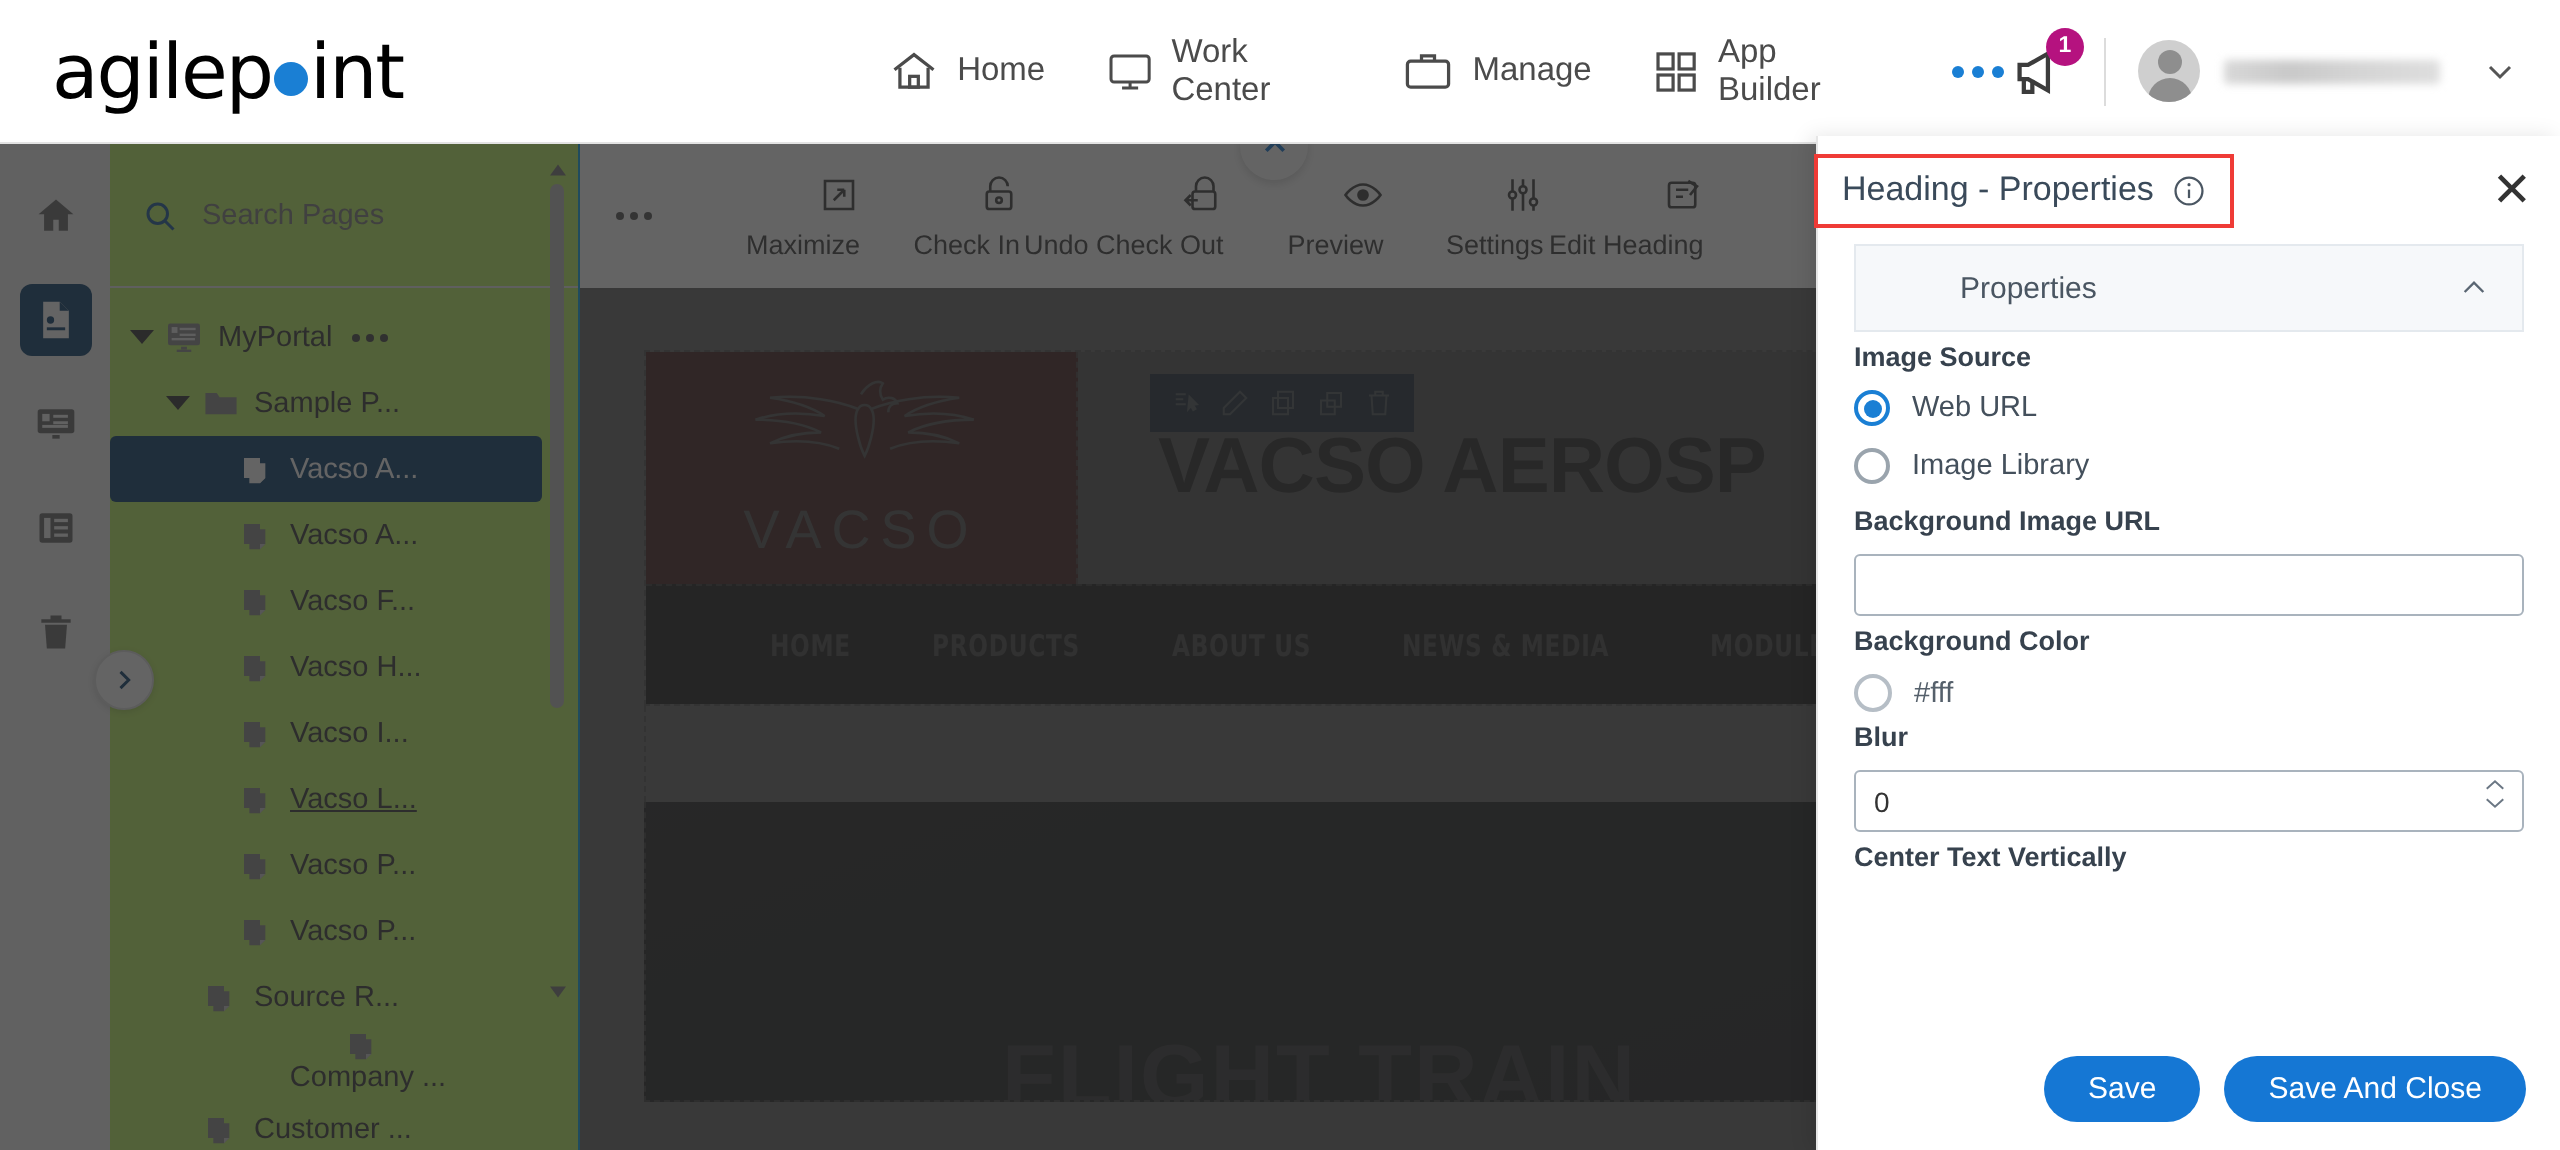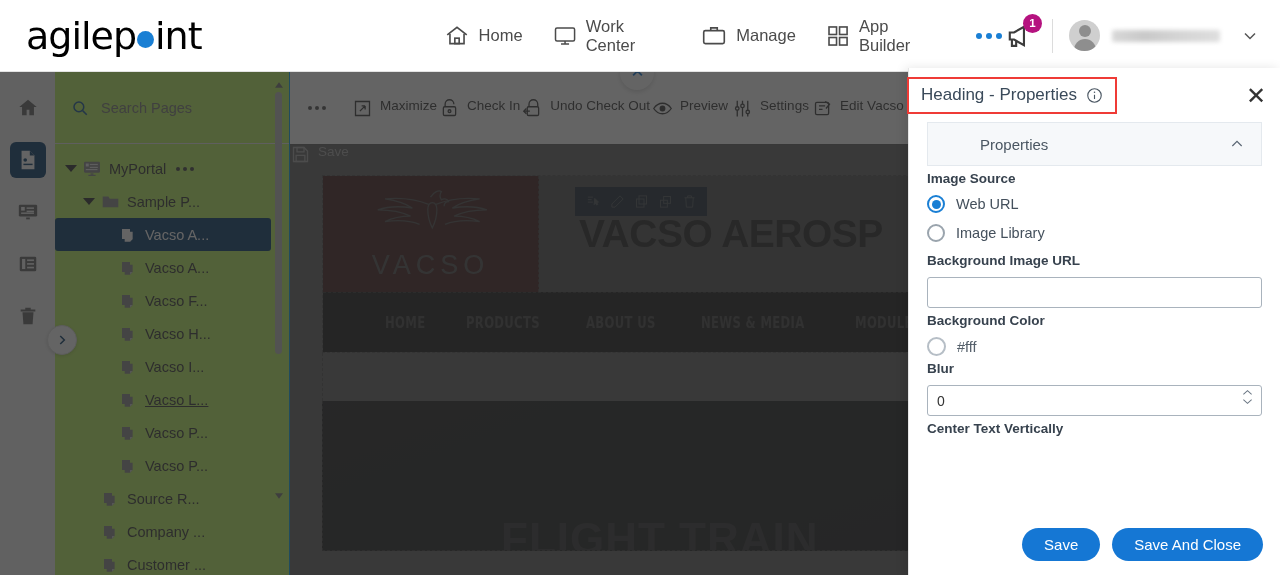--- a/index.html
+++ b/index.html
@@ -103,21 +103,21 @@
     position: absolute; left: 290px; top: 72px; width: 990px; height: 503px;
     background: #ffffff; overflow: hidden;
   }
   .etoolbar {
     height: 73px; background:#fff; display:flex; align-items:center;
     padding-left: 18px; gap: 2px; border-bottom: 1px solid #efefef; position:relative;
   }
   .tb-dots { display:flex; gap:3px; margin-right: 24px; }
   .tb-dots i { width:4px;height:4px;border-radius:50%;background:#555;display:block; }
   .tbitem {
-    display:flex; flex-direction:row; align-items:flex-start; gap: 7px;
+    display:flex; flex-direction:column; align-items:flex-end; gap: 7px;
     min-width: 78px; cursor:pointer; color:#3f3f3f; font-size: 13.5px;
   }
   .tbitem.dim { color: #aaa; }
   .collapse-pill {
     position:absolute; left: 330px; top: -16px; width: 34px; height: 34px; border-radius:50%;
     background:#fff; display:flex;align-items:center;justify-content:center;
     box-shadow: 0 2px 5px rgba(0,0,0,.16); cursor:pointer; z-index: 4;
   }
 
   .canvas { position:relative; padding: 30px 0 0 32px; height: 430px; background:#fff;}
@@ -462,21 +462,21 @@
           <span class="tw"></span>
           <span class="ticon">
             <svg width="16" height="16" viewBox="0 0 24 24" fill="#8d8d8d">
   <rect x="3" y="3" width="12" height="15"></rect>
               <path d="M7 7h12v11l-4 4H7z" fill="#8d8d8d"></path>
               <path d="M19 18l-4 4v-4z" fill="#ffffff" opacity=".55"></path>
             </svg>
           </span>
           <span>Source R...</span>
         </div>
-        <div class="tnode" style="padding-left: 24px;">
+        <div class="tnode" style="padding-left: 24px; flex-direction: column;">
           <span class="tw"></span>
           <span class="ticon">
             <svg width="16" height="16" viewBox="0 0 24 24" fill="#8d8d8d">
   <rect x="3" y="3" width="12" height="15"></rect>
               <path d="M7 7h12v11l-4 4H7z" fill="#8d8d8d"></path>
               <path d="M19 18l-4 4v-4z" fill="#ffffff" opacity=".55"></path>
             </svg>
           </span>
           <span>Company ...</span>
         </div>
@@ -563,21 +563,21 @@
             <circle cx="18" cy="16" r="2"></circle>
           </svg>
           <span>Settings</span>
         </div>
         <div class="tbitem">
           <svg width="21" height="21" viewBox="0 0 24 24" fill="none" stroke="currentColor" stroke-width="1.5">
             <rect x="4" y="5" width="15" height="14" rx="1.5"></rect>
             <path d="M8 9h7M8 13h4"></path>
             <path d="M15 4l5 3-4 5"></path>
           </svg>
-          <span>Edit Vacso</span>
+          <span>Edit Heading</span>
         </div>
         <div class="tbitem dim">
           <svg width="21" height="21" viewBox="0 0 24 24" fill="none" stroke="currentColor" stroke-width="1.5">
             <path d="M4 4h12l4 4v12H4z"></path>
             <rect x="8" y="4" width="8" height="5"></rect>
             <rect x="7" y="13" width="10" height="7"></rect>
           </svg>
           <span>Save</span>
         </div>
       </div>

